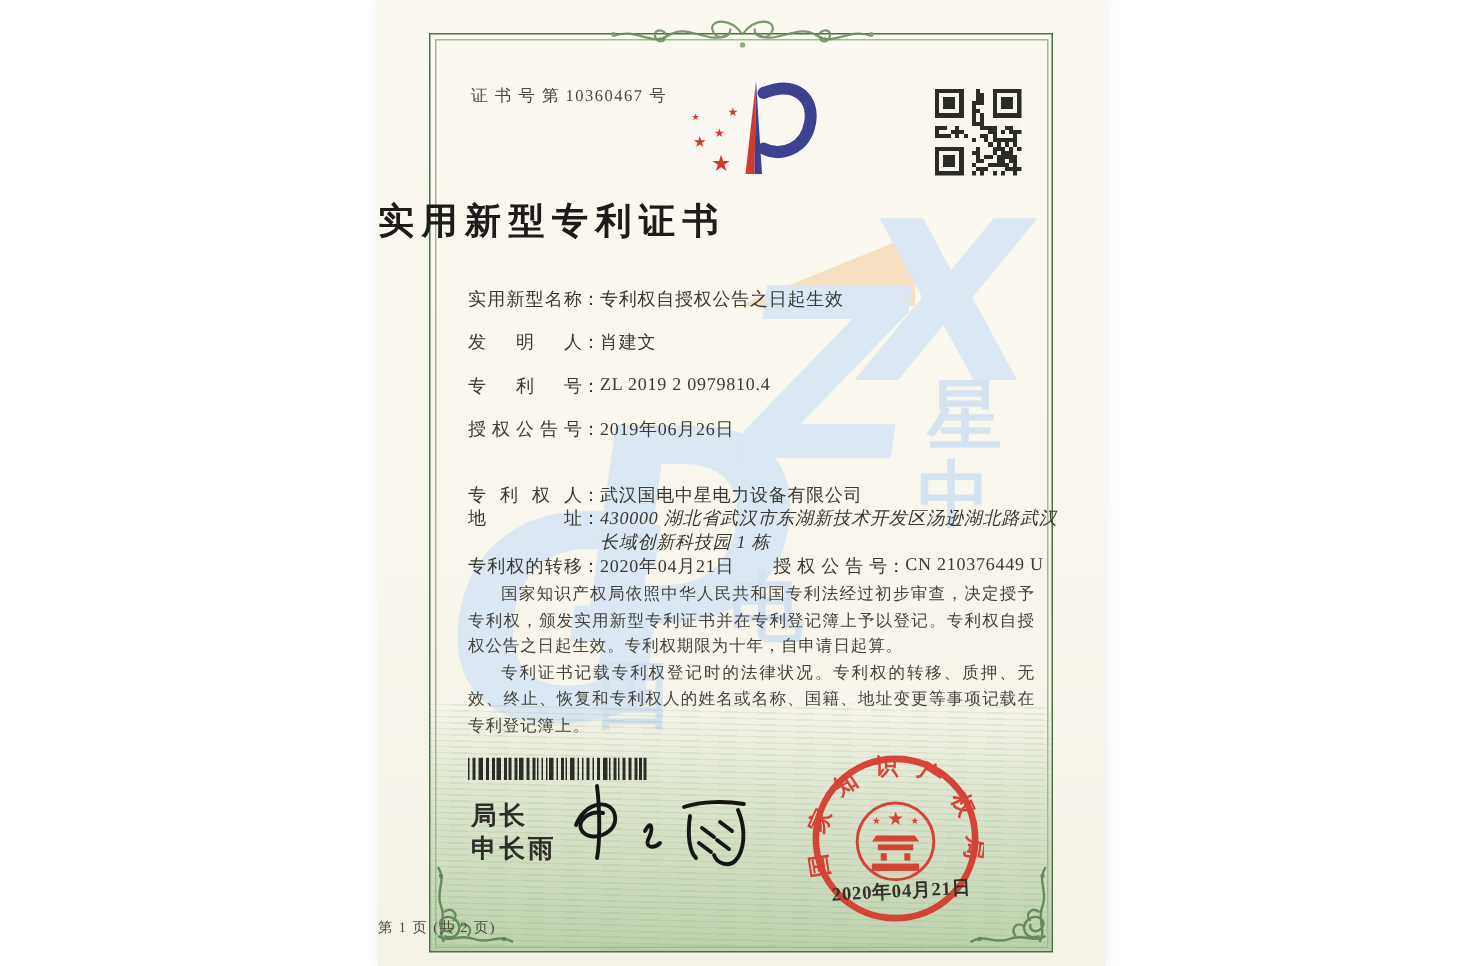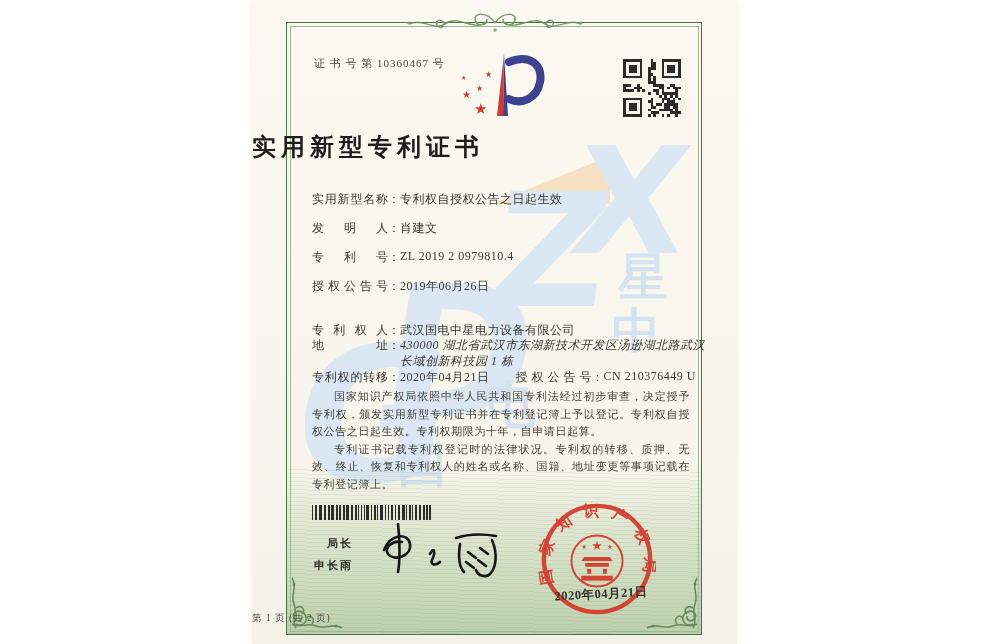--- a/index.html
+++ b/index.html
@@ -44,21 +44,21 @@
           vertical-align:top;}
   .fcolon{display:inline-block;vertical-align:top;}
   .fvalue{display:inline-block;letter-spacing:.5px;vertical-align:top;}
   .addr-lines{display:inline-block;vertical-align:top;letter-spacing:.5px;line-height:16px;font-style:italic;}
   .row7b{margin-left:26px;}
   .paras{position:absolute;left:60px;top:388px;width:378px;font-size:11px;
          line-height:17.6px;letter-spacing:.6px;color:#45423c;text-align:justify;}
   .paras p{margin:0;text-indent:2em;}
   .barcode{position:absolute;left:60px;top:505px;}
   .signer{position:absolute;left:62px;top:533px;font-family:"DejaVu Sans",sans-serif;
-          font-size:11px;font-weight:700;letter-spacing:2px;color:#2e2d2a;line-height:22px;text-align:right;}
+          font-size:17px;font-weight:700;letter-spacing:2px;color:#2e2d2a;line-height:22px;}
   .signature{position:absolute;left:112px;top:510px;}
   .seal{position:absolute;left:286px;top:500px;opacity:.93;}
   .seal-date{position:absolute;left:290px;top:586px;width:118px;text-align:center;
              font-size:12.5px;font-weight:700;letter-spacing:.5px;color:#33312c;
              transform:rotate(-3deg);}
   .footer{position:absolute;left:0;top:612px;width:100%;text-align:left;
           font-size:9.5px;letter-spacing:1px;color:#4a473f;}
 </style>
 </head>
 <body>

